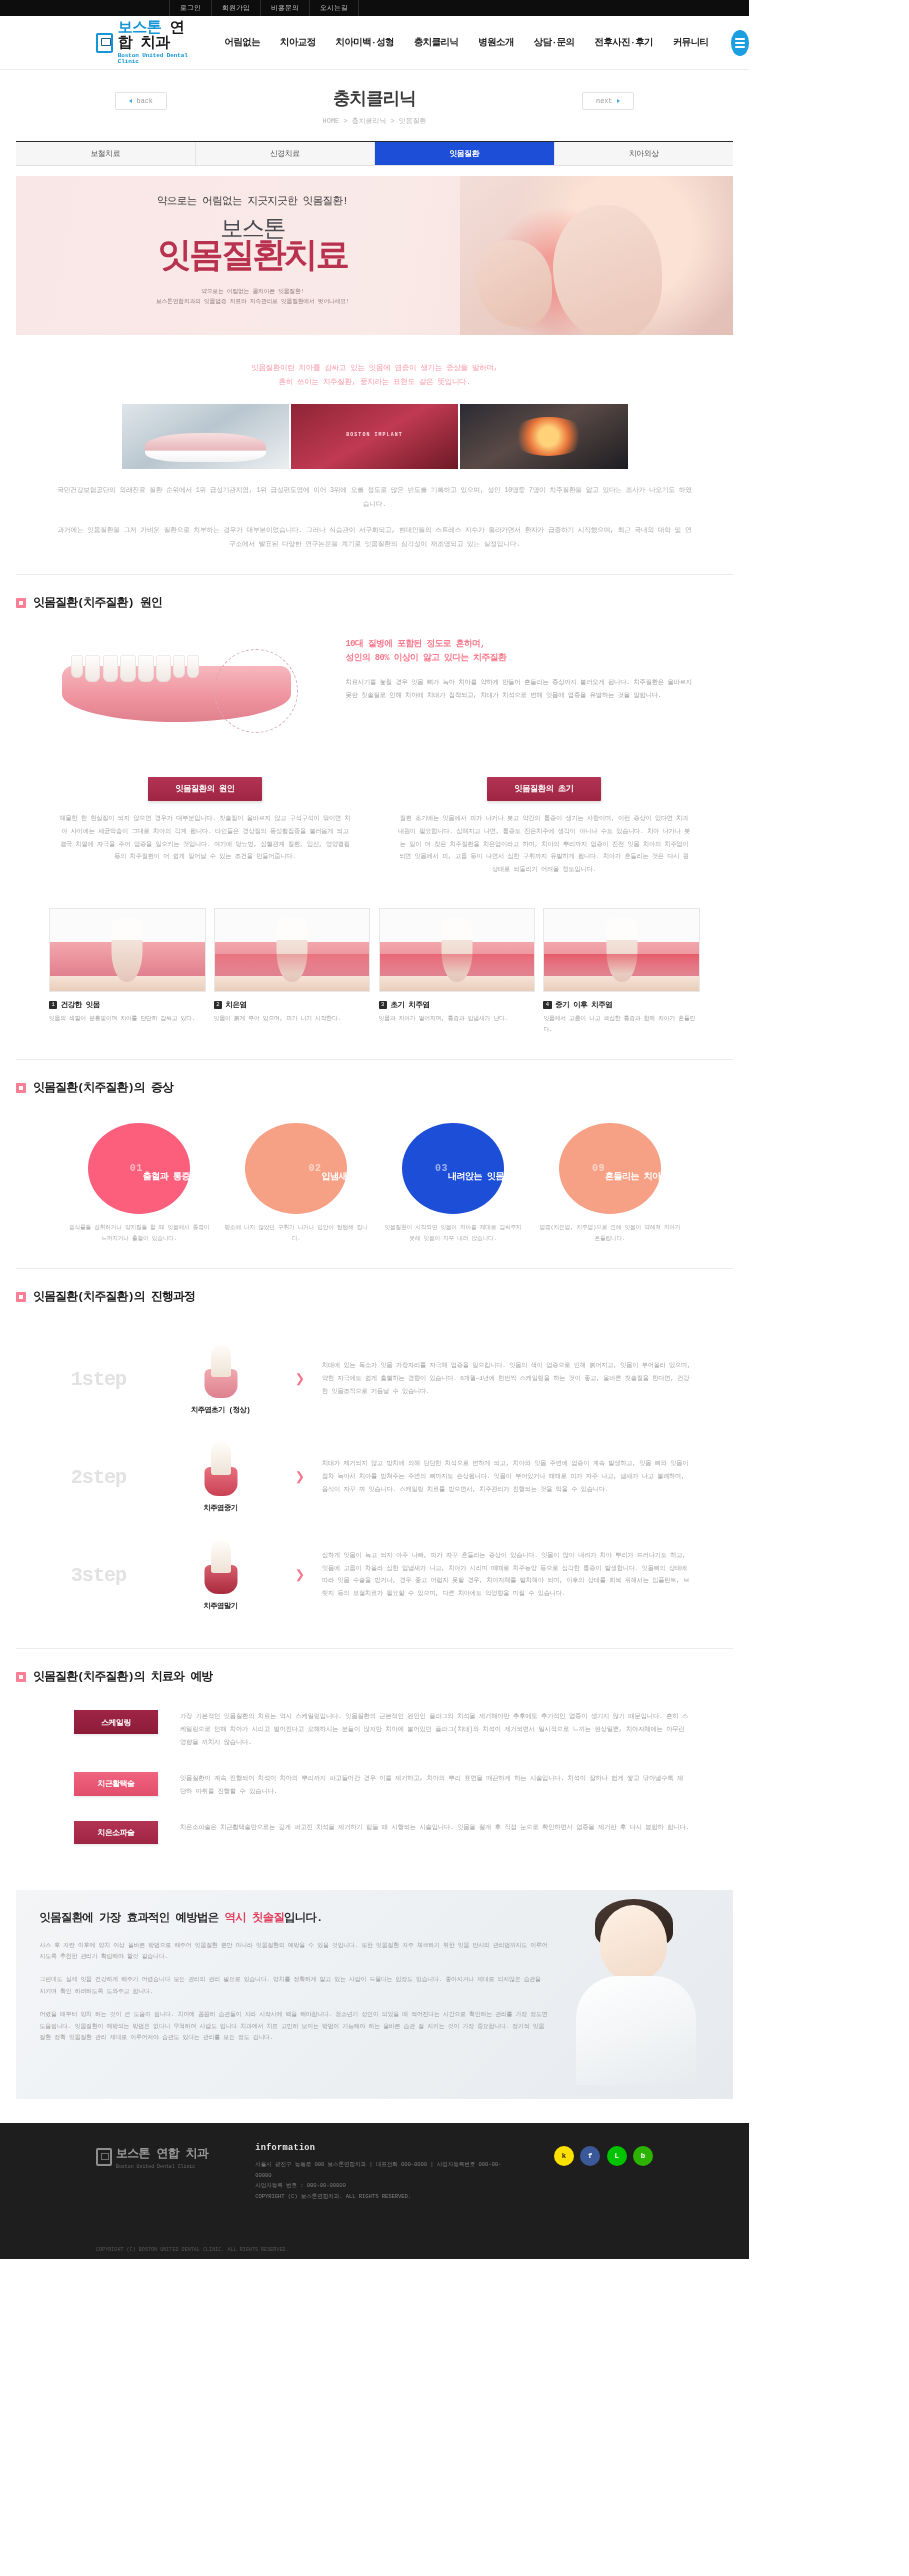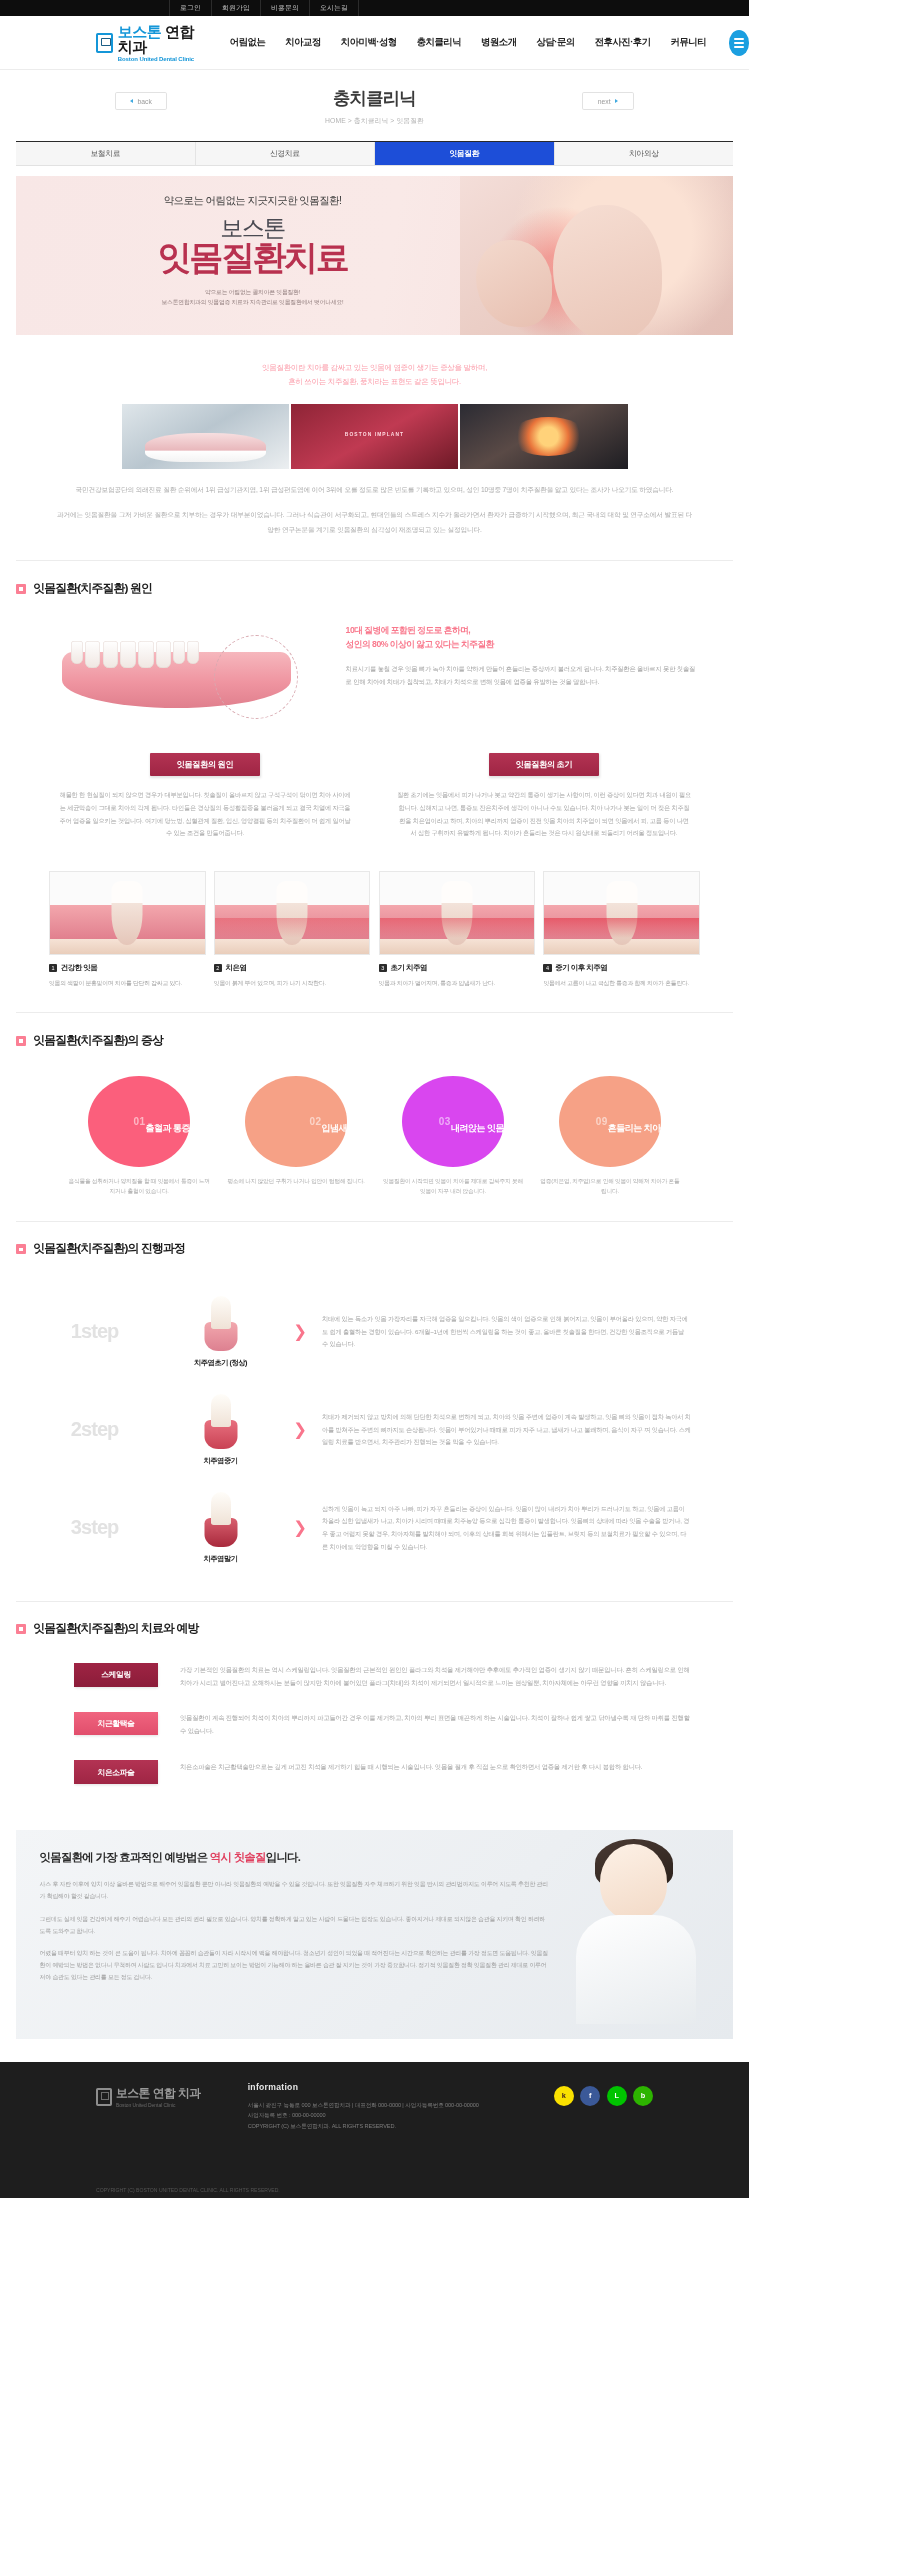--- a/index.html
+++ b/index.html
@@ -4,21 +4,21 @@
 <title>보스톤 연합치과 - 잇몸질환</title>
 <style>
   * { box-sizing: border-box; margin: 0; padding: 0; }
   html, body {
     width: 909px;
     font-family: "Liberation Sans", "DejaVu Sans", sans-serif;
     background: #ffffff;
     color: #444;
     -webkit-font-smoothing: antialiased;
   }
-  .page { width: 749px; position: relative; overflow: hidden; }
+  .page { width: 749px; position: relative; overflow: hidden; font-family: Liberation Mono, monospace; }
 
   
   .utilbar {
     height: 16.4px;
     background: #0d0d0d;
     display: flex;
     align-items: center;
     padding-left: 169px;
   }
   .utilbar a {
@@ -216,21 +216,21 @@
   .tooth-u.s { width: 11.8px; height: 23.6px; }
   .dashring {
     position: absolute; right: 23.6px; top: 14.5px; width: 84px; height: 84px;
     border: 0.9px dashed #d8a9b0; border-radius: 50%;
   }
   .cause-txt { flex: 1; padding-top: 3.6px; }
   .cause-hl { font-size: 8.7px; font-weight: 800; color: #f9798d; line-height: 1.6; letter-spacing: -0.5px; }
   .cause-body { font-size: 6.3px; color: #9e9e9e; line-height: 2.0; margin-top: 11px; letter-spacing: -0.2px; }
 
   
-  .twocol { display: flex; gap: 45px; margin-top: 21px; padding: 0 42px; }
+  .twocol { display: flex; gap: 45px; margin-top: 31px; padding: 0 42px; }
   .col { flex: 1; text-align: center; }
   .redbtn {
     display: inline-block;
     background: linear-gradient(180deg,#b33353,#9f2544);
     color: #fff; font-size: 8.2px; font-weight: 700;
     padding: 6.4px 27px; border-radius: 0.9px; letter-spacing: -0.4px;
     box-shadow: 0.9px 1.8px 2.7px rgba(0,0,0,.12);
   }
   .coltxt { font-size: 6.2px; color: #a3a3a3; line-height: 2.05; margin-top: 12.7px; text-align: center; letter-spacing: -0.2px; }
 
@@ -555,21 +555,21 @@
           <div class="circ-desc">음식물을 섭취하거나 양치질을 할 때 잇몸에서 통증이 느껴지거나 출혈이 있습니다.</div>
         </div>
         <div class="circ-item">
           <div class="circ" style="background: rgb(246, 161, 134);">
             <div class="num">02</div>
             <div class="lbl">입냄새</div>
           </div>
           <div class="circ-desc">평소에 나지 않았던 구취가 나거나 입안이 텁텁해 집니다.</div>
         </div>
         <div class="circ-item">
-          <div class="circ" style="background: #d946ef;">
+          <div class="circ" style="background: #1d4ed8;">
             <div class="num">03</div>
             <div class="lbl">내려앉는 잇몸</div>
           </div>
           <div class="circ-desc">잇몸질환이 시작되면 잇몸이 치아를 제대로 감싸주지 못해 잇몸이 자꾸 내려 앉습니다.</div>
         </div>
         <div class="circ-item">
           <div class="circ" style="background: rgb(246, 161, 134);">
             <div class="num">09</div>
             <div class="lbl">흔들리는 치아</div>
           </div>

